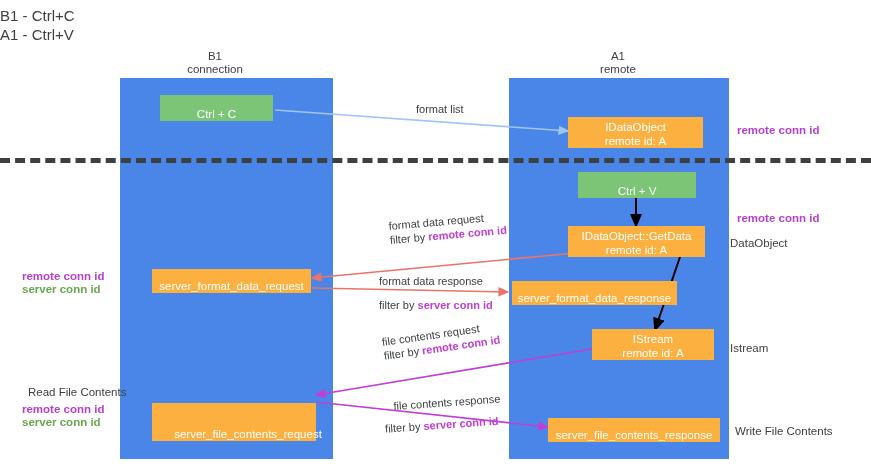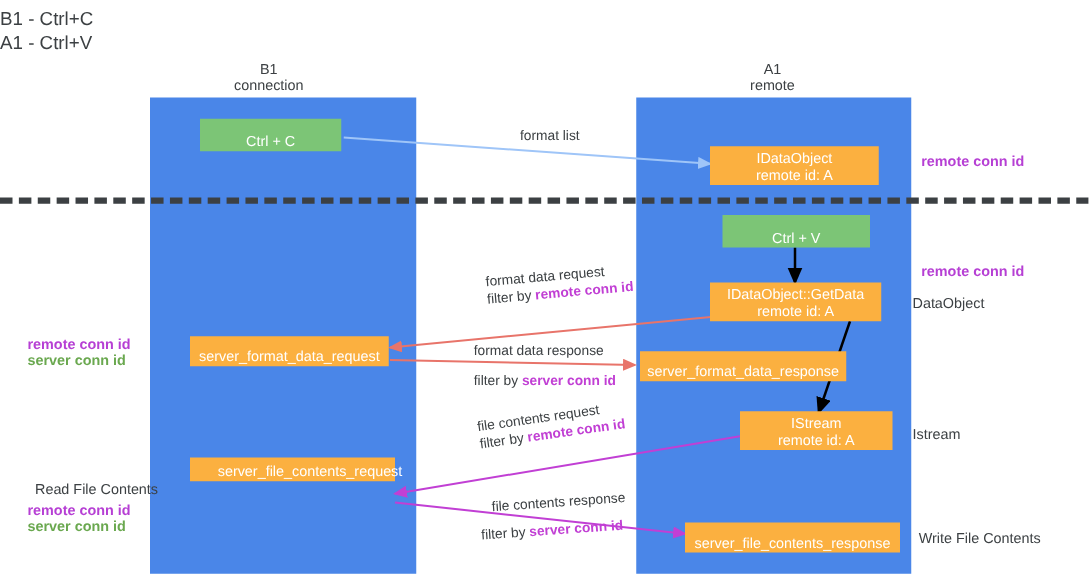--- a/index.html
+++ b/index.html
@@ -176,21 +176,21 @@
 
   <div class="node orange" style="left:152px; top:269px; width:159px; height:24px;">
     <span>server_format_data_request</span>
   </div>
 
   <div class="node orange" style="left:592px; top:329px; width:122px; height:31px;">
     <span>IStream</span>
     <span>remote id: A</span>
   </div>
 
-  <div class="node orange" style="left:152px; top:366px; width:164px; height:19px;padding-left:28px;">
+  <div class="node orange" style="left:152px; top:403px; width:164px; height:38px;padding-left:28px;">
     <span>server_file_contents_request</span>
   </div>
 
   <div class="node orange" style="left:548px; top:418px; width:172px; height:24px;">
     <span>server_file_contents_response</span>
   </div>
 
   <div class="edge-label" style="left:416px; top:102px;">
     <div>format list</div>
   </div>

